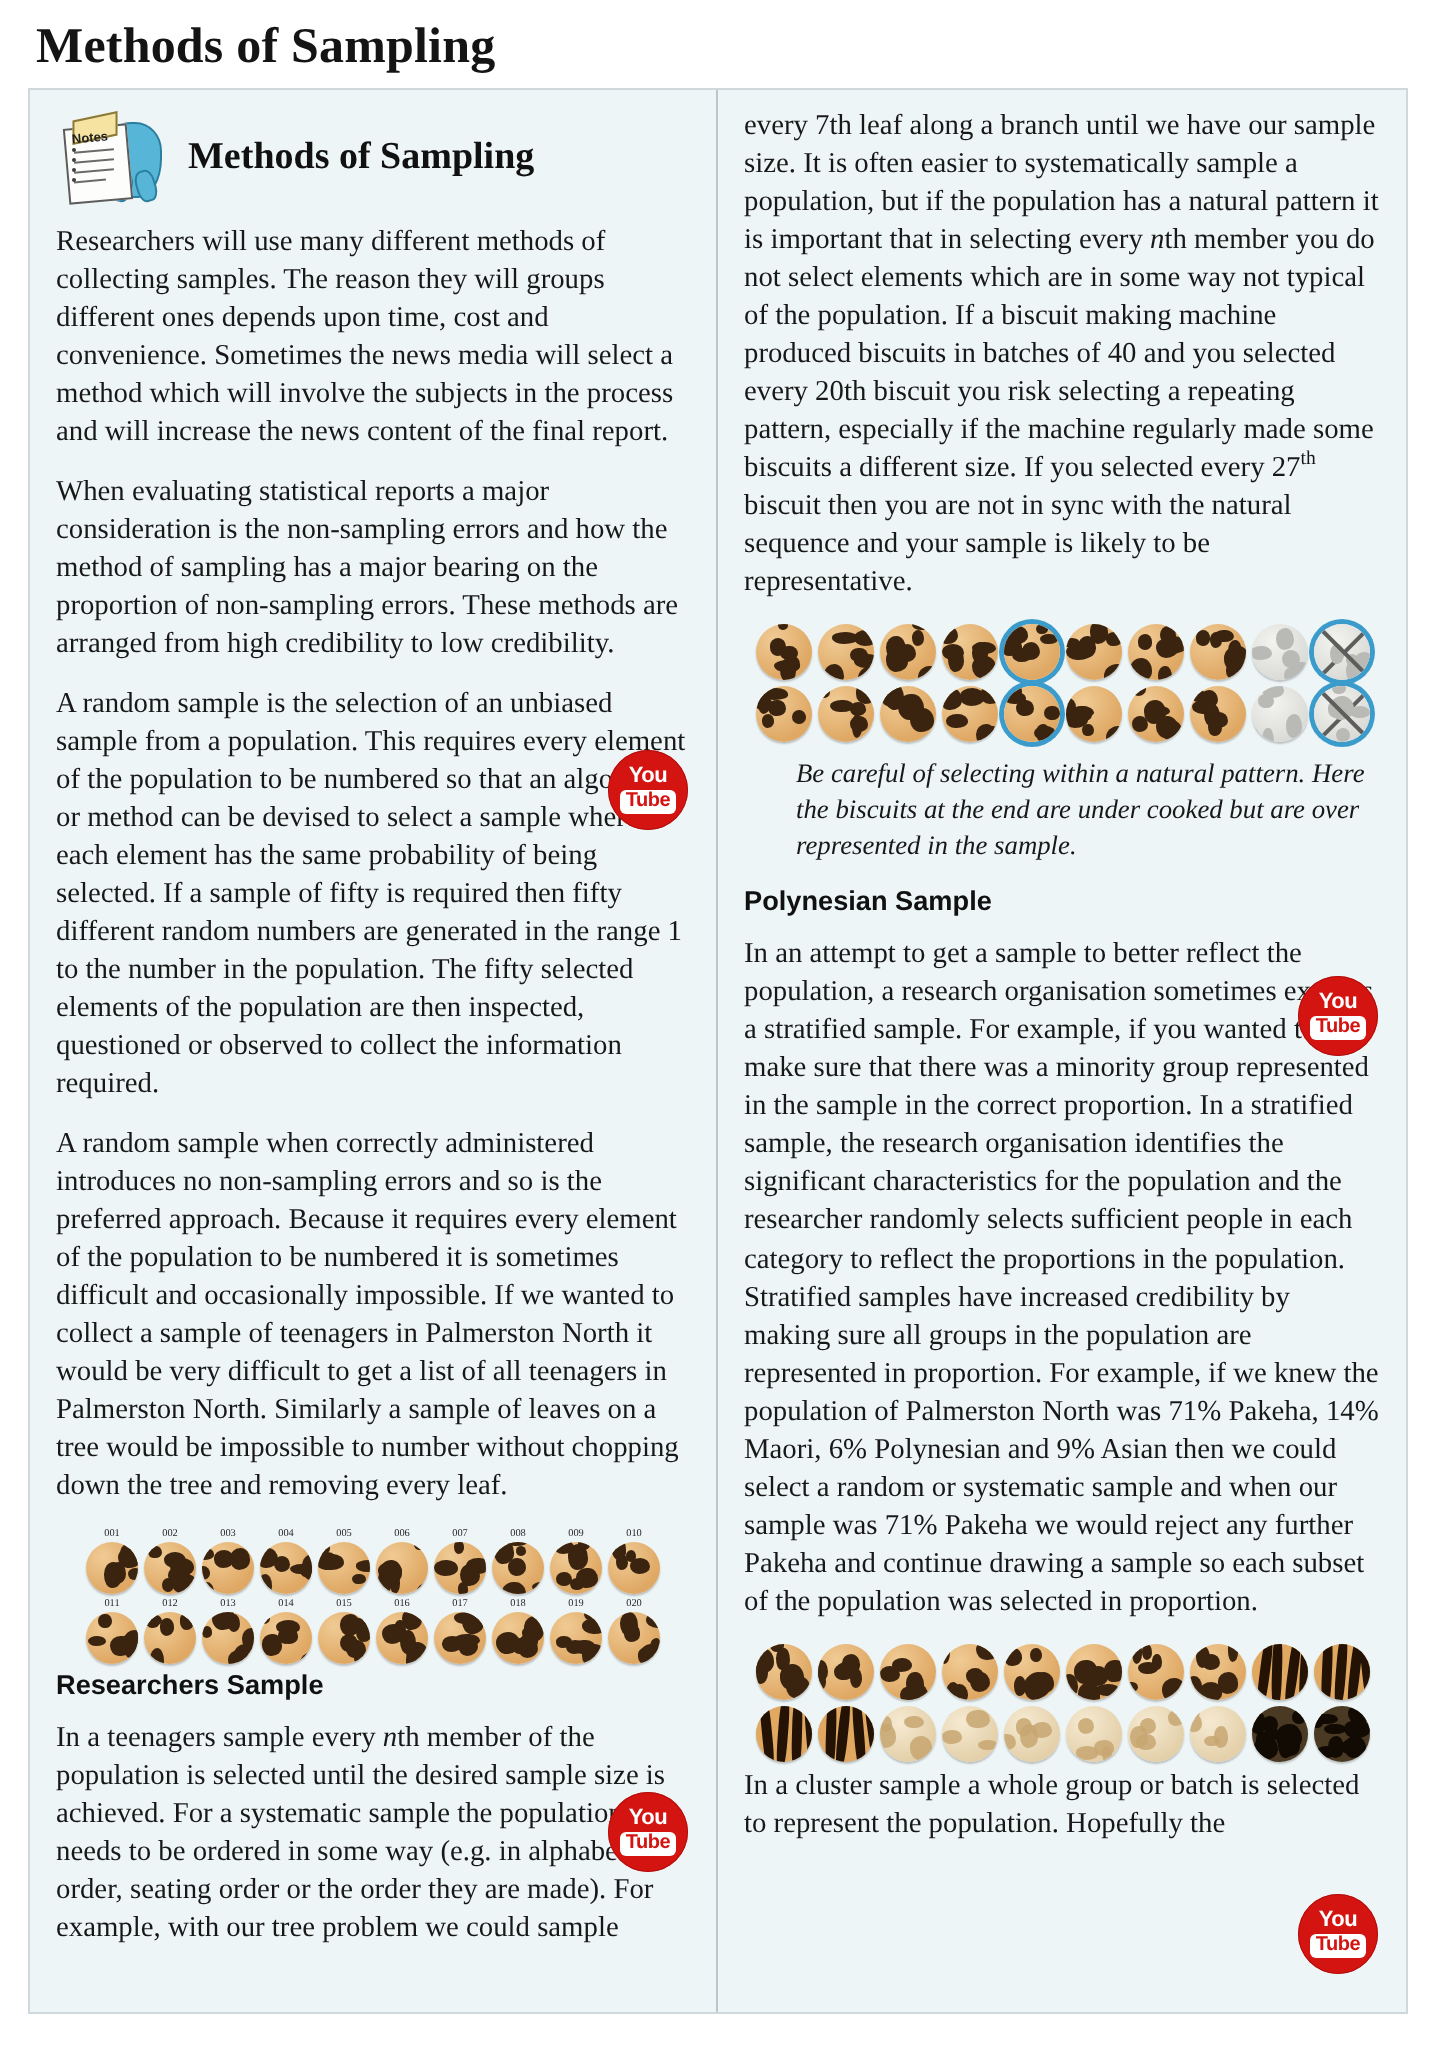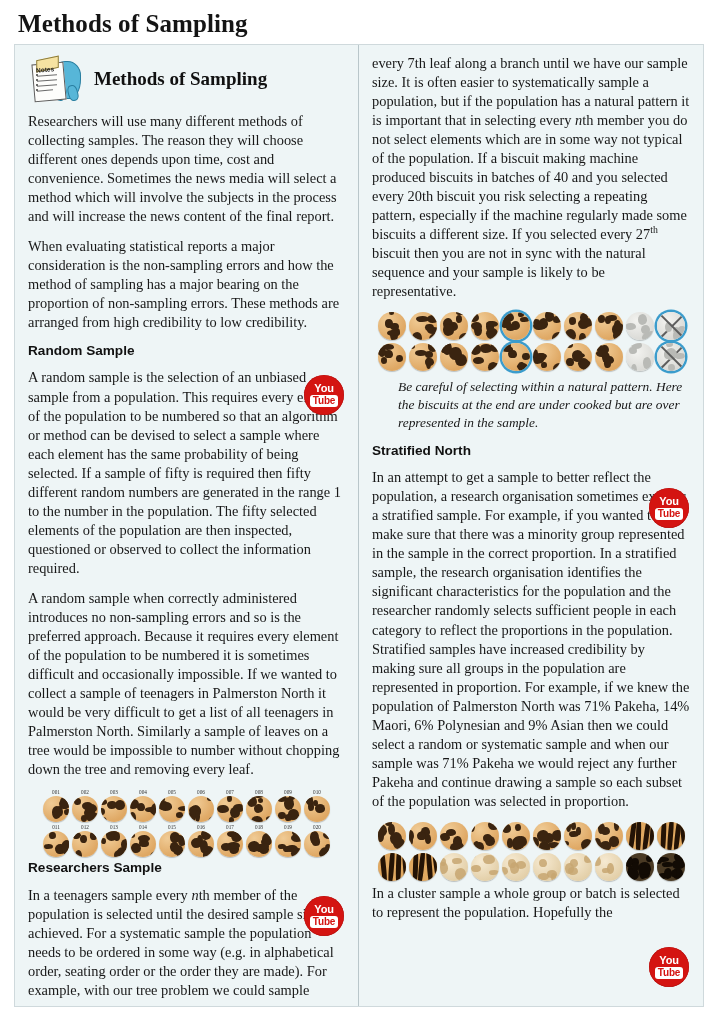--- a/index.html
+++ b/index.html
@@ -289,24 +289,23 @@
           <div class="ln" style="top:29px;"></div>
           <div class="ln" style="top:34px;width:16px;"></div>
           <div class="dot" style="top:18px;"></div>
           <div class="dot" style="top:23px;"></div>
           <div class="dot" style="top:28px;"></div>
           <div class="dot" style="top:33px;"></div>
         </div>
         <div class="section-heading">Methods of Sampling</div>
       </div>
 
-      <p class="body">Researchers will use many different methods of collecting samples.  The reason they will choose different ones depends upon time, cost and convenience.   Sometimes the news media will select a method which will involve the subjects in the process and will increase the news content of the final report.</p>
+      <p class="body">Researchers will use many different methods of collecting samples.  The reason they will groups different ones depends upon time, cost and convenience.   Sometimes the news media will select a method which will involve the subjects in the process and will increase the news content of the final report.</p>
       <p class="body">When evaluating statistical reports a major consideration is the non-sampling errors and how the method of sampling has a major bearing on the proportion of non-sampling errors.  These methods are arranged from high credibility to low credibility.</p>
 
-      <div class="subhead">Random Sample</div>
       <div class="yt yt-random">
         <span class="you">You</span>
         <span class="tube">Tube</span>
       </div>
 
       <p class="body">A random sample is the selection of an unbiased sample from a population.  This requires every element of the population to be numbered so that an algorithm or method can be devised to select a sample where each element has the same probability of being selected.  If a sample of fifty is required then fifty different random numbers are generated in the range 1 to the number in the population.  The fifty selected elements of the population are then inspected, questioned or observed to collect the information required.</p>
       <p class="body">A random sample when correctly administered introduces no non-sampling errors and so is the preferred approach.  Because it requires every element of the population to be numbered it is sometimes difficult and occasionally impossible.  If we wanted to collect a sample of teenagers in Palmerston North it would be very difficult to get a list of all teenagers in Palmerston North.  Similarly a sample of leaves on a tree would be impossible to number without chopping down the tree and removing every leaf.</p>
 
       <div class="biscuit-fig">
         <div class="biscuit-row" id="num-row-1">
@@ -746,21 +745,21 @@
                 <span class="sp" style="width: 12.4611px; height: 12.4471px; left: 8.14406px; top: 4.45817px;"></span>
                 <span class="sp" style="width: 6.63829px; height: 6.06913px; left: 9.4187px; top: -2.30754px;"></span>
                 <span class="sp" style="width: 9.78237px; height: 6.1112px; left: 18.7632px; top: 10.1068px;"></span>
                 <span class="sp" style="width: 6.96704px; height: 6.87889px; left: 11.7788px; top: 20.9416px;"></span>
               </div>
             </div>
           </div>
       </div>
       <div class="caption">Be careful of selecting within a natural pattern.  Here the biscuits at the end are under cooked but are over represented in the sample.</div>
 
-      <div class="subhead">Stratified North</div>
+      <div class="subhead">Polynesian Sample</div>
       <div class="yt yt-stratified">
         <span class="you">You</span>
         <span class="tube">Tube</span>
       </div>
 
       <p class="body">In an attempt to get a sample to better reflect the population, a research organisation sometimes extracts a stratified sample.  For example, if you wanted to make sure that there was a minority group represented in the sample in the correct proportion.  In a stratified sample, the research organisation identifies the significant characteristics for the population and the researcher randomly selects sufficient people in each category to reflect the proportions in the population.  Stratified samples have increased credibility by making sure all groups in the population are represented in proportion.  For example, if we knew the population of Palmerston North was 71% Pakeha, 14% Maori, 6% Polynesian and 9% Asian then we could select a random or systematic sample and when our sample was 71% Pakeha we would reject any further Pakeha and continue drawing a sample so each subset of the population was selected in proportion.</p>
 
       <div class="biscuit-fig">
         <div class="biscuit-row" id="str-row-1">
             <div class="biscuit-cell">

